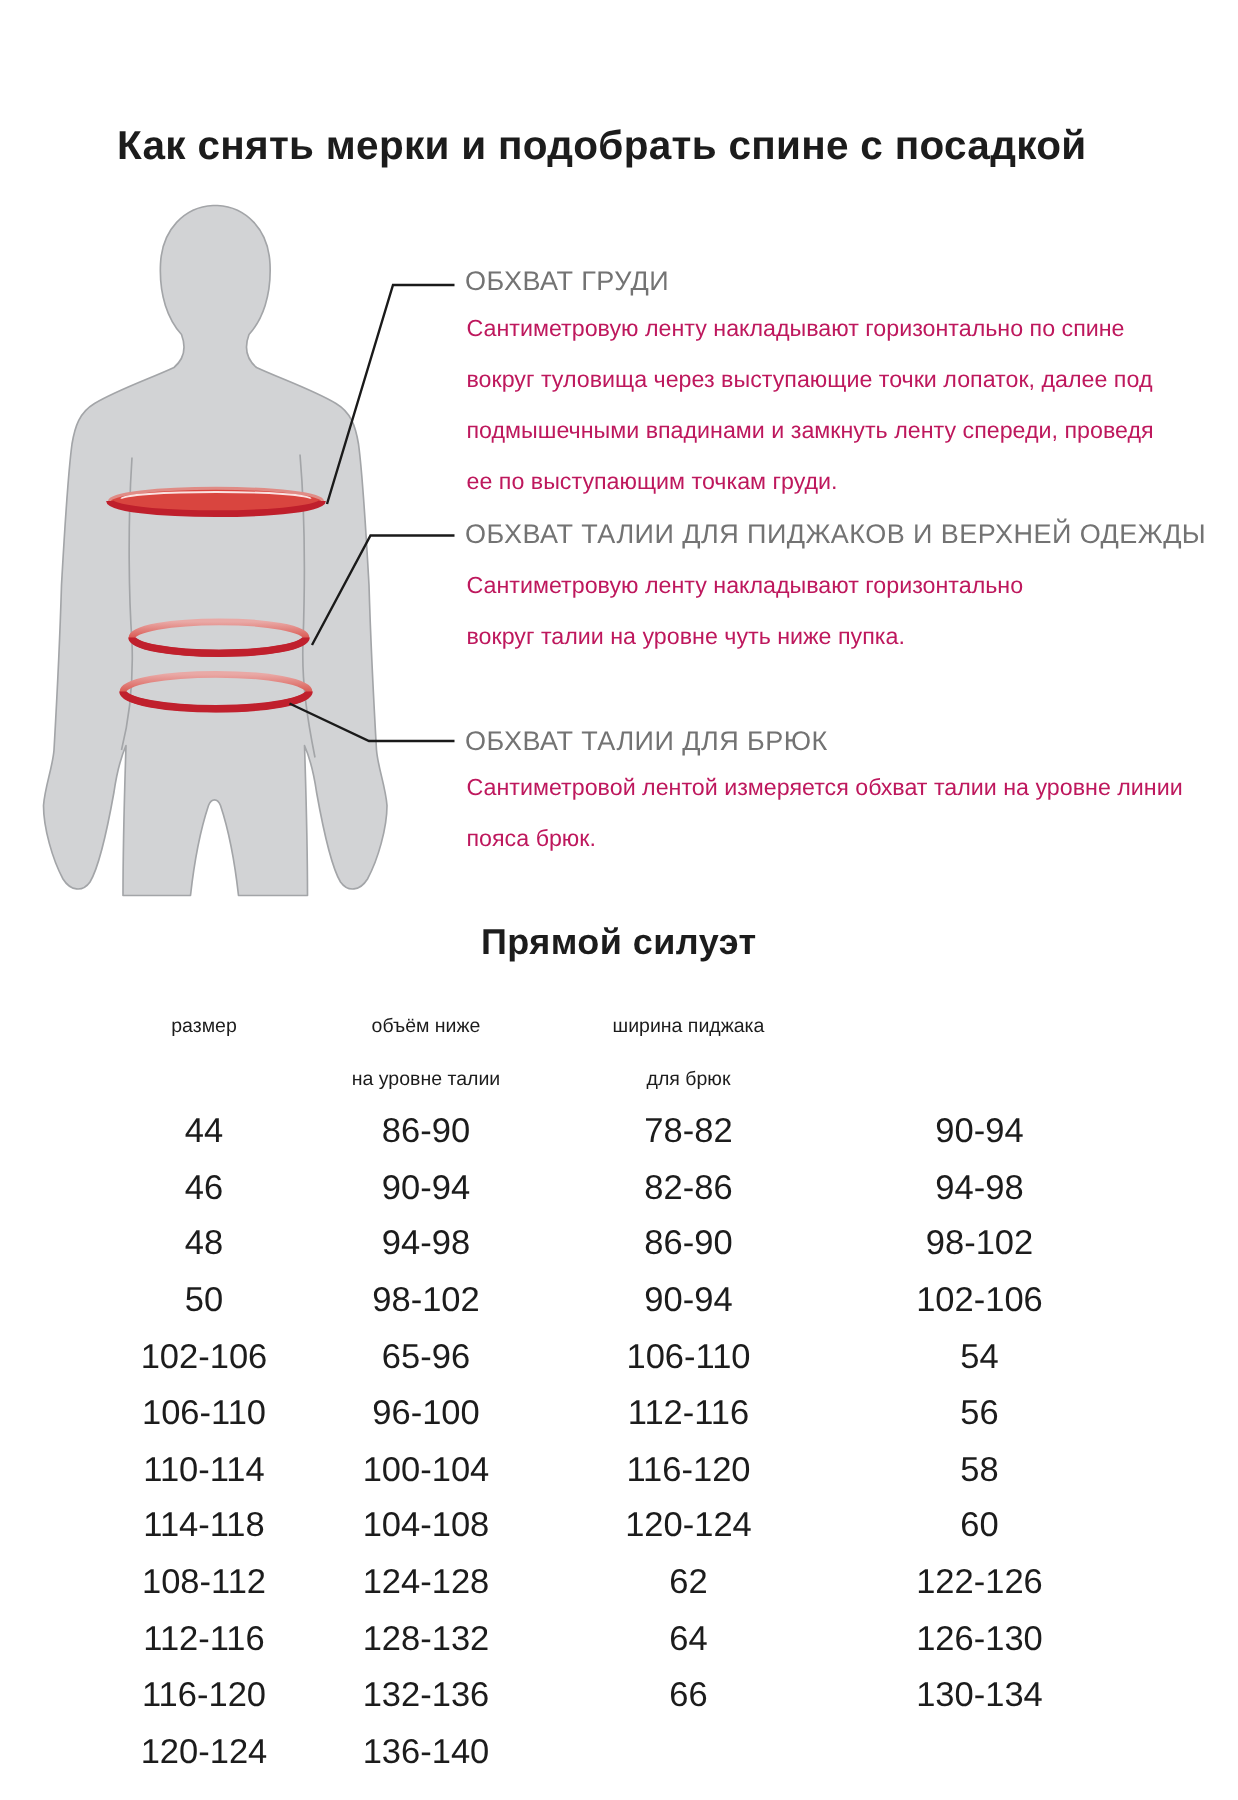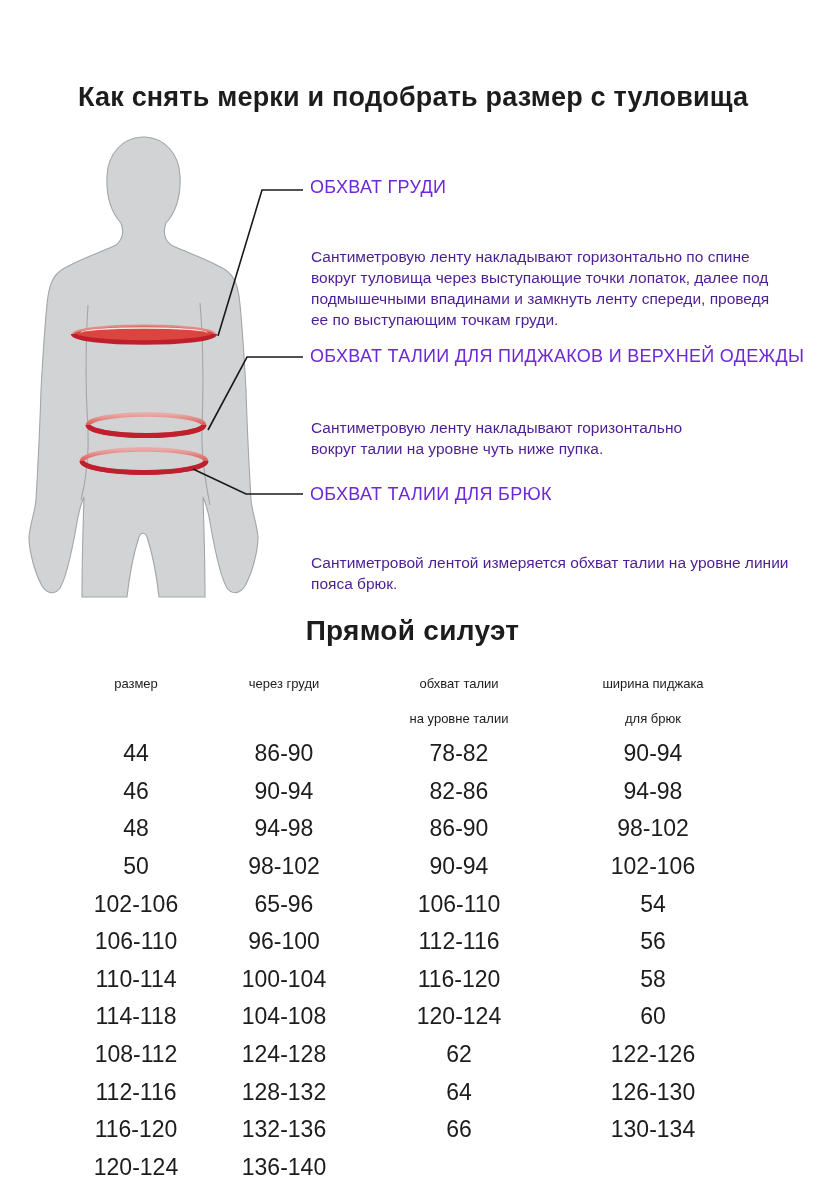--- a/index.html
+++ b/index.html
@@ -7,32 +7,32 @@
     position:relative;width:825px;height:1200px;background:#ffffff;overflow:hidden;
     font-family:"Liberation Sans","DejaVu Sans",sans-serif;color:#1c1c1c;
   }
   #figure-svg{position:absolute;left:0;top:0;width:825px;height:1200px;}
   .page-title{
     position:absolute;left:78px;top:82px;width:700px;
     font-size:27px;font-weight:bold;letter-spacing:0.2px;white-space:nowrap;
   }
   .meas-heading{
     position:absolute;left:310px;
-    font-size:18px;font-weight:400;letter-spacing:0.3px;white-space:nowrap;color:#6d28d9;
+    font-size:18px;font-weight:400;letter-spacing:0.3px;white-space:nowrap;color:#737373;
   }
   .meas-desc{
     position:absolute;left:311px;
-    font-size:15.5px;line-height:21px;color:#4c1d95;margin-top:43px;
+    font-size:15.5px;line-height:34px;color:#be185d;
   }
   #mh1{top:177px;} #md1{top:203px;width:470px;}
   #mh2{top:346px;} #md2{top:374px;width:415px;}
   #mh3{top:484px;} #md3{top:509px;width:478px;}
   .table-title{
     position:absolute;left:0;top:615px;width:825px;text-align:center;
-    font-size:28px;font-weight:bold;letter-spacing:0.3px;
+    font-size:24px;font-weight:bold;letter-spacing:0.3px;
   }
   .thead, .tbody{
     position:absolute;left:60px;width:684px;display:grid;
     grid-template-columns:152px 144px 206px 182px;
   }
   .thead{top:666px;grid-auto-rows:35px;font-size:13px;}
   .tbody{top:735px;grid-auto-rows:37.6px;font-size:23px;}
   .cell{display:flex;align-items:center;justify-content:center;text-align:center;white-space:nowrap;}
 </style>
 </head>
@@ -101,37 +101,36 @@
     <g>
       <ellipse cx="144" cy="461" rx="62" ry="11.5" fill="none" stroke="url(#bandGrad)" stroke-width="4.5"></ellipse>
       <path d="M82,461 A62,11.5 0 0 0 206,461" fill="none" stroke="#c0202d" stroke-width="5"></path>
     </g>
 
     <path d="M218,336 L262,190 L303,190" fill="none" stroke="#1a1a1a" stroke-width="1.6"></path>
     <path d="M208,430 L247,357 L303,357" fill="none" stroke="#1a1a1a" stroke-width="1.6"></path>
     <path d="M193,469 L246,494 L303,494" fill="none" stroke="#1a1a1a" stroke-width="1.6"></path>
   </svg>
 
-  <div class="page-title">Как снять мерки и подобрать размер с туловища</div>
+  <div class="page-title">Как снять мерки и подобрать спине с посадкой</div>
 
   <div class="meas-heading" id="mh1">ОБХВАТ ГРУДИ</div>
   <div class="meas-desc" id="md1">Сантиметровую ленту накладывают горизонтально по спине вокруг туловища через выступающие точки лопаток, далее под подмышечными впадинами и замкнуть ленту спереди, проведя ее по выступающим точкам груди.</div>
 
   <div class="meas-heading" id="mh2">ОБХВАТ ТАЛИИ ДЛЯ ПИДЖАКОВ И ВЕРХНЕЙ ОДЕЖДЫ</div>
   <div class="meas-desc" id="md2">Сантиметровую ленту накладывают горизонтально вокруг талии на уровне чуть ниже пупка.</div>
 
   <div class="meas-heading" id="mh3">ОБХВАТ ТАЛИИ ДЛЯ БРЮК</div>
   <div class="meas-desc" id="md3">Сантиметровой лентой измеряется обхват талии на уровне линии пояса брюк.</div>
 
   <div class="table-title">Прямой силуэт</div>
 
   <div class="thead">
     <div class="cell">размер</div>
-    <div class="cell">через груди</div>
-    <div class="cell">обхват талии</div>
+    <div class="cell">объём ниже</div>
     <div class="cell">ширина пиджака</div>
     <div class="cell"></div>
     <div class="cell"></div>
     <div class="cell">на уровне талии</div>
     <div class="cell">для брюк</div>
   </div>
 
   <div class="tbody">
       <div class="cell">44</div>
       <div class="cell">86-90</div>

